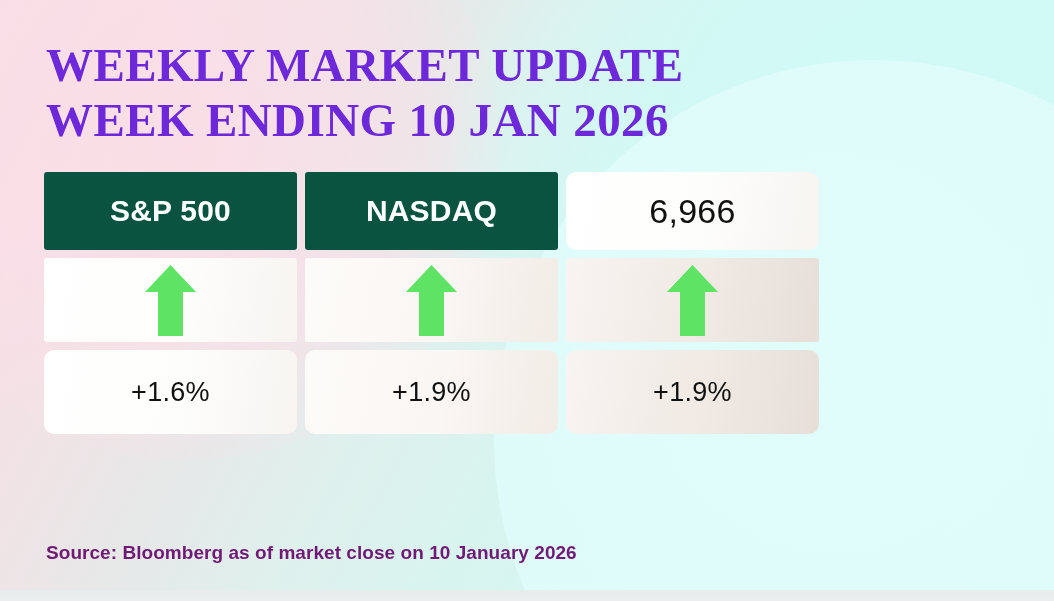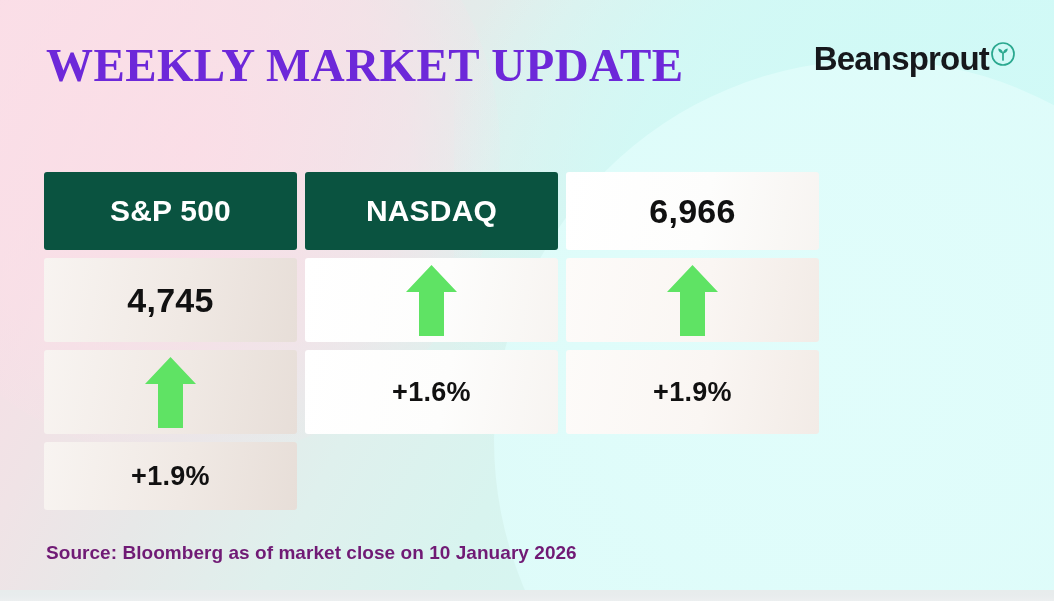--- a/index.html
+++ b/index.html
@@ -149,21 +149,22 @@
   .head-cell {
     background: #0a5340;
     color: #ffffff;
     font-weight: bold;
     font-size: 30px;
     letter-spacing: 0.2px;
   }
 
   .data-cell {
     color: #111111;
-    font-weight: bold;
+    font-weight: normal;
+    border-radius: 10px;
   }
 
   
   .col-1 { background: linear-gradient(100deg, #ffffff 0%, #fdfdfc 55%, #f7f4f1 100%); }
   .col-2 { background: linear-gradient(100deg, #fdfbf9 0%, #faf6f3 55%, #f2ebe6 100%); }
   .col-3 { background: linear-gradient(100deg, #f8f4f1 0%, #f0e9e4 55%, #e7ded8 100%); }
 
   .value-text { font-size: 34px; letter-spacing: 0.3px; }
   .pct-text   { font-size: 27px; letter-spacing: 0.3px; }
 
@@ -185,48 +186,35 @@
 
 <div id="canvas">
 
   <div class="bg-base"></div>
   <div class="bg-soft-left"></div>
   <div class="bg-mint-right"></div>
   <div class="bg-circle"></div>
 
   <div class="title-block">
     <div class="title-line">WEEKLY MARKET UPDATE</div>
+    <div class="title-line">WEEK ENDING 10 JAN 2026</div>
   </div>
 
-  <div class="logo">
-    <span class="logo-text">Beansprout</span>
-    <span class="logo-mark">
-      <svg viewBox="0 0 26 26" width="26" height="26" aria-hidden="true">
-        <circle cx="13" cy="13" r="11" fill="none" stroke="#2aa88f" stroke-width="1.7"></circle>
-        <path d="M13 19 L13 12.2" fill="none" stroke="#2aa88f" stroke-width="1.7" stroke-linecap="round"></path>
-        <path d="M13 12.4 C13 9.6 10.9 7.8 8.2 7.6 C8.2 10.4 10.3 12.3 13 12.4 Z" fill="#2aa88f"></path>
-        <path d="M13 12.4 C13 9.6 15.1 7.8 17.8 7.6 C17.8 10.4 15.7 12.3 13 12.4 Z" fill="#2aa88f"></path>
-      </svg>
-    </span>
-  </div>
 
   <div class="grid">
 
     <div class="cell head-cell">
       <span>S&amp;P 500</span>
     </div>
     <div class="cell head-cell">
       <span>NASDAQ</span>
     </div>
 
     <div class="cell data-cell col-1">
       <span class="value-text">6,966</span>
-    </div>
-    <div class="cell data-cell col-3">
-      <span class="value-text">4,745</span>
     </div>
 
     <div class="cell arrow-cell col-1">
       <span>
         <svg width="51" height="71" viewBox="0 0 51 71" aria-hidden="true">
           <path d="M25.5 0 L51 27 L38 27 L38 71 L13 71 L13 27 L0 27 Z" fill="#5fe364"></path>
         </svg>
       </span>
     </div>
     <div class="cell arrow-cell col-2">

